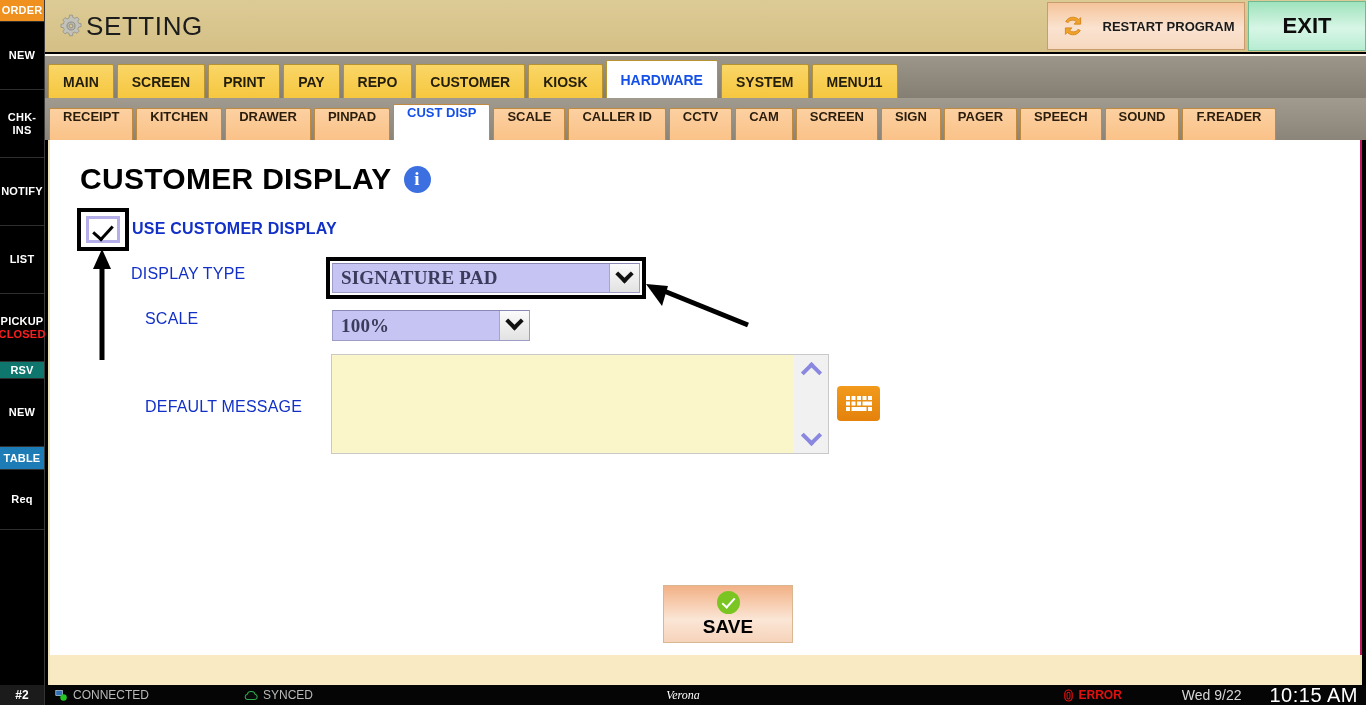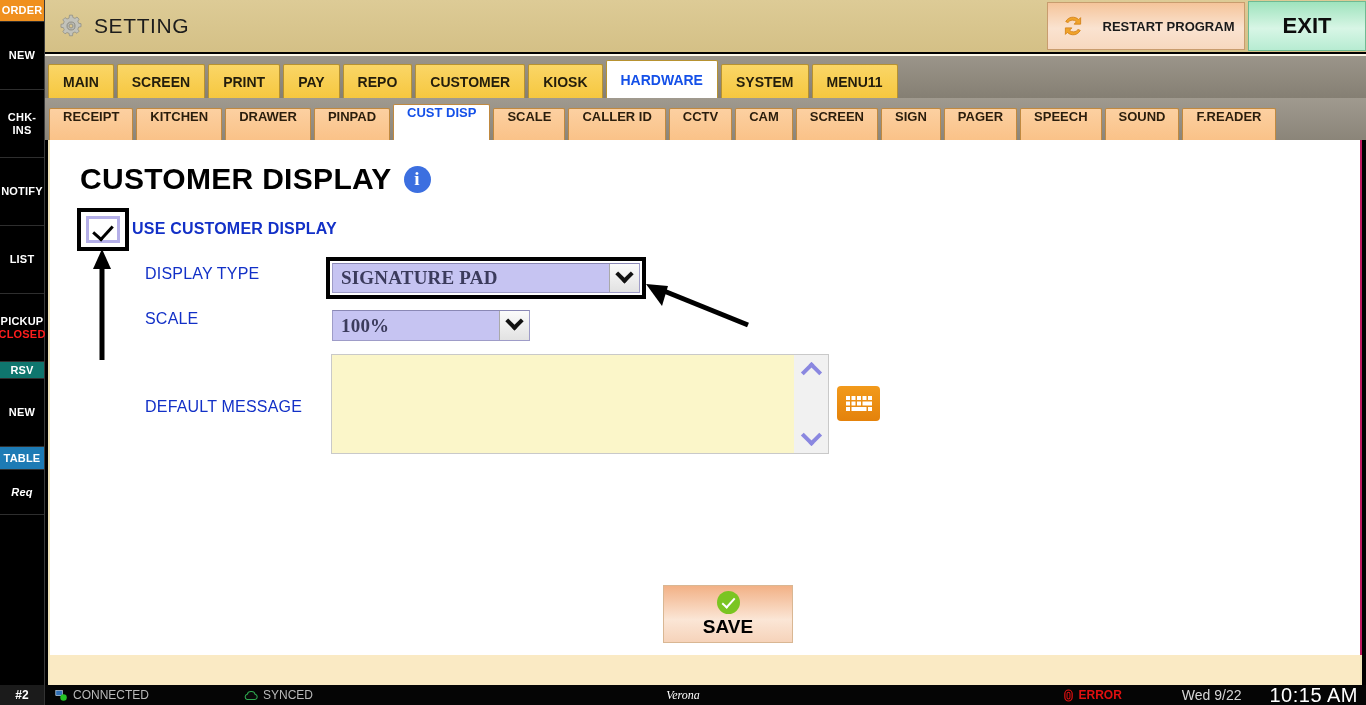--- a/index.html
+++ b/index.html
@@ -32,39 +32,39 @@
     letter-spacing: .2px;
     border-bottom: 1px solid #2e2e2e;
     text-align: center;
     line-height: 1.15;
     flex: 0 0 auto;
   }
   .side-item.order  { background:#f0901e; color:#ffffff; height: 22px; font-size: 11px; }
   .side-item.plain  { background:#000; height: 68px; }
   .side-item.rsv    { background:#0f766e; height: 17px; }
   .side-item.table  { background:#1d7bb5; height: 23px; }
-  .side-item.short  { height: 45px; font-style: italic; }
+  .side-item.short  { height: 60px; }
   .side-item.filler { flex: 1 1 auto; border-bottom: none; }
   .side-sub-closed { color:#ff1d1d; font-size: 11px; font-weight: bold; }
 
   
   .header {
     position: absolute; left: 45px; top: 0;
     width: 1321px; height: 52px;
     background: #d9c68f;
     background: linear-gradient(#ddcb96, #d4c086);
     display: flex; align-items: center;
   }
   .gear-icon {
     margin-left: 13px; width: 26px; height: 26px;
     flex: 0 0 auto;
   }
   .setting-title {
-    margin-left: 10px;
-    font-size: 21px; color: #1c1c1c;
+    margin-left: 2px;
+    font-size: 26px; color: #1c1c1c;
     letter-spacing: .6px;
     font-family: "Liberation Sans", sans-serif;
   }
   .hdr-right {
     margin-left: auto;
     display: flex; align-items: center; height: 100%;
     padding-right: 0px;
   }
   .restart-btn {
     width: 198px; height: 48px;
@@ -203,21 +203,21 @@
     font-size: 16px; font-weight: bold; color: #1230c7;
     letter-spacing: .2px;
   }
 
   
   .form-label {
     position: absolute;
     font-size: 16px; color: #1230c7;
     letter-spacing: .2px;
   }
-  .lbl-type    { left: 95px; top: 125px; }
+  .lbl-type    { left: 81px; top: 125px; }
   .lbl-scale   { left: 95px; top: 170px; }
   .lbl-msg     { left: 95px; top: 258px; }
 
   .select-box {
     position: absolute;
     background: #c6c4f2;
     border: 1px solid #9e9cc8;
     border-top-color: #8a88b5;
     display: flex; align-items: center;
     cursor: pointer;

